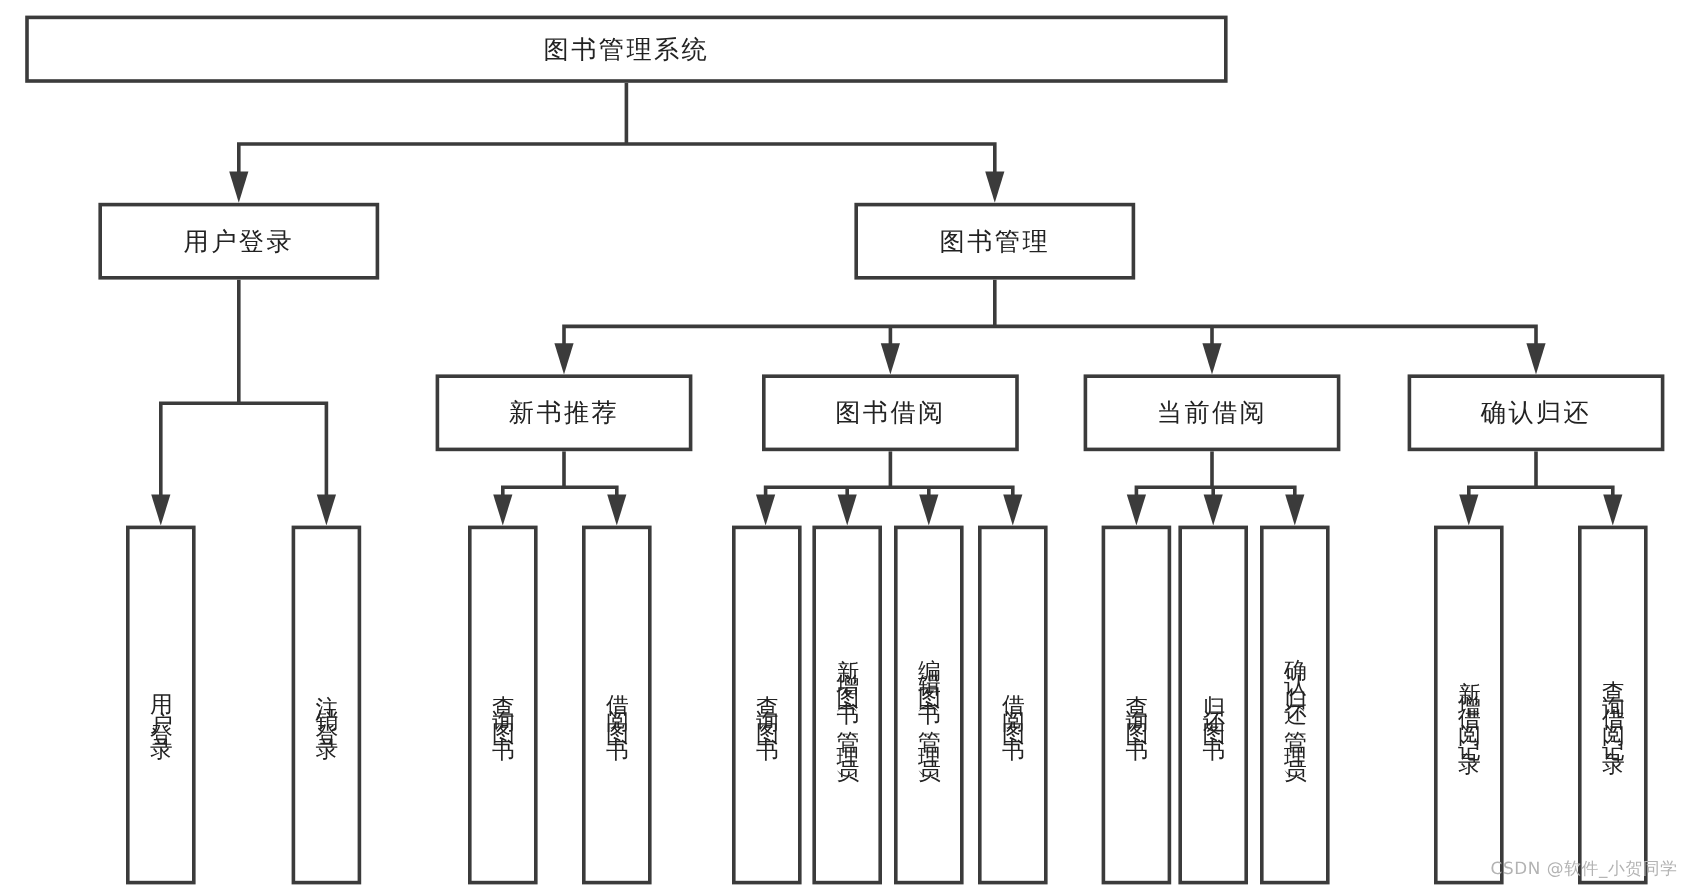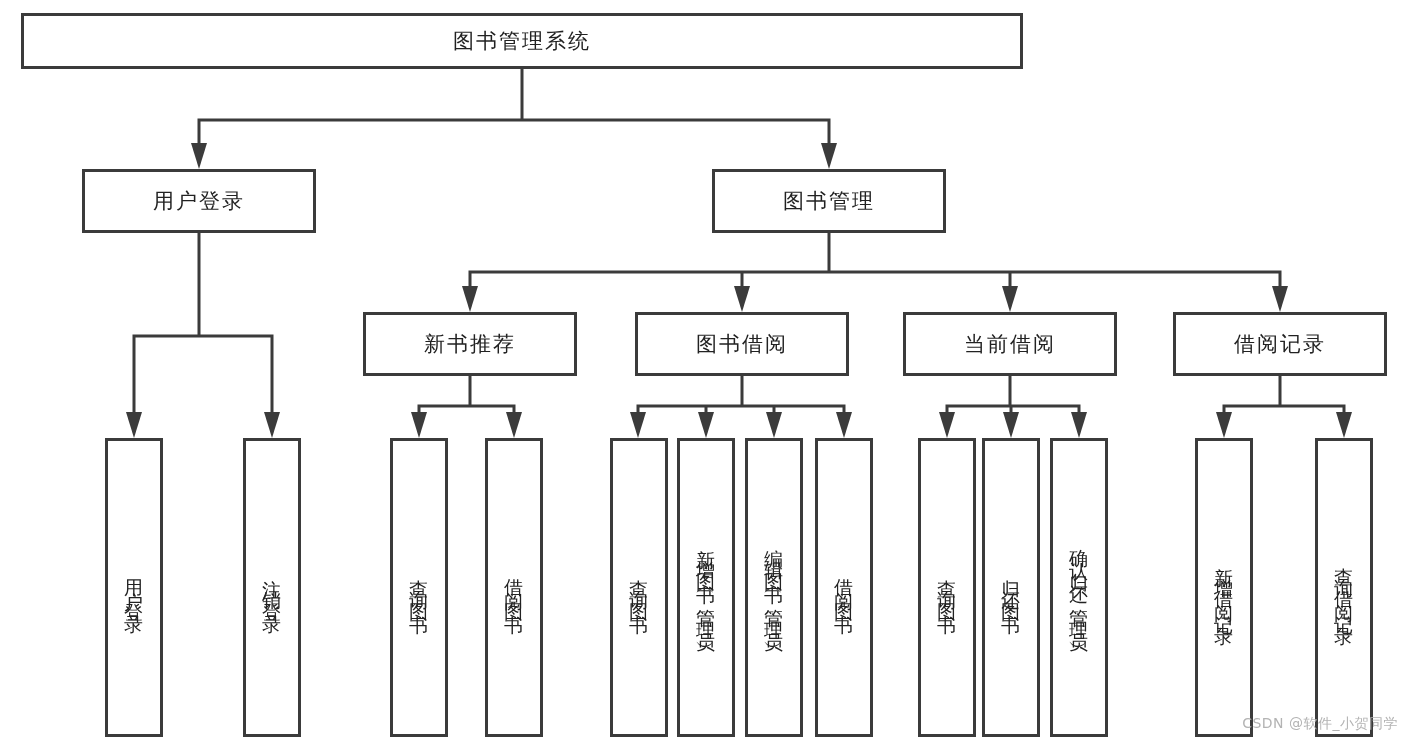--- a/index.html
+++ b/index.html
@@ -87,21 +87,21 @@
   </svg>
 
   <div class="box h" style="left:21px;top:13px;width:1002px;height:56px;">图书管理系统</div>
 
   <div class="box h" style="left:82px;top:169px;width:234px;height:64px;">用户登录</div>
   <div class="box h" style="left:363px;top:312px;width:214px;height:64px;">新书推荐</div>
 
   <div class="box h" style="left:712px;top:169px;width:234px;height:64px;">图书管理</div>
   <div class="box h" style="left:635px;top:312px;width:214px;height:64px;">图书借阅</div>
   <div class="box h" style="left:903px;top:312px;width:214px;height:64px;">当前借阅</div>
-  <div class="box h" style="left:1173px;top:312px;width:214px;height:64px;">借阅记录</div>
+  <div class="box h" style="left:1173px;top:312px;width:214px;height:64px;">确认归还</div>
 
   <div class="box v" style="left:105px;top:438px;width:58px;height:299px;">用户登录</div>
   <div class="box v" style="left:243px;top:438px;width:58px;height:299px;">注销登录</div>
 
   <div class="box v" style="left:390px;top:438px;width:58px;height:299px;">查询图书</div>
   <div class="box v" style="left:485px;top:438px;width:58px;height:299px;">借阅图书</div>
 
   <div class="box v" style="left:610px;top:438px;width:58px;height:299px;">查询图书</div>
   <div class="box v" style="left:677px;top:438px;width:58px;height:299px;">新增图书（管理员）</div>
   <div class="box v" style="left:745px;top:438px;width:58px;height:299px;">编辑图书（管理员）</div>

